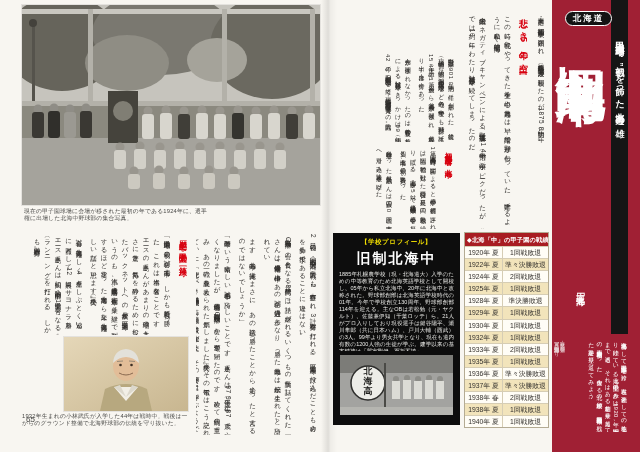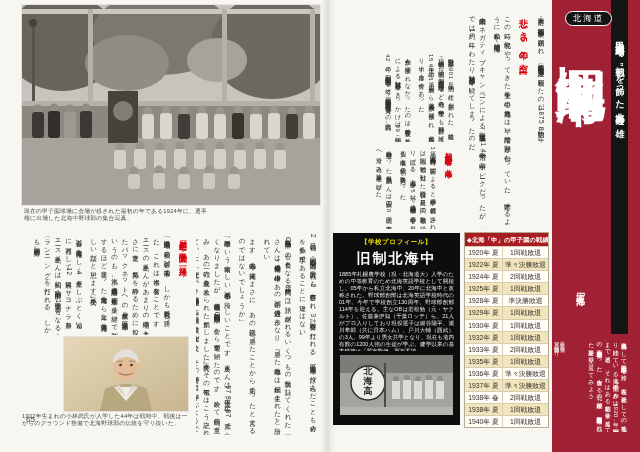--- a/index.html
+++ b/index.html
@@ -45,21 +45,21 @@
   .trow{display:flex;height:12.1px;line-height:12.1px;font-size:6.8px;border-top:1px solid #d6cdb4;background:#fffdf6;}
   .trow.alt{background:#f2e4bb;}
   .tyear{width:38px;text-align:center;border-right:1px solid #d6cdb4;color:#33302c;white-space:nowrap;}
   .tres{flex:1;text-align:center;color:#33302c;white-space:nowrap;}
   
   .band{position:absolute;left:552px;top:0;width:88px;height:452px;background:#a02034;}
   .kicker-strip{position:absolute;left:59px;top:0;width:17px;height:334px;background:#151515;}
   .kicker-strip span{display:block;writing-mode:vertical-rl;text-orientation:mixed;color:#fff;
     font-size:9px;font-weight:bold;line-height:17px;letter-spacing:1.5px;padding-top:34px;white-space:nowrap;}
   .pref-badge{position:absolute;left:13px;top:11px;width:47px;height:15px;background:#141414;border:1px solid #fff;
-    border-radius:8px;color:#fff;font-size:8.5px;font-weight:normal;text-align:center;line-height:13px;letter-spacing:2px;}
+    border-radius:8px;color:#fff;font-size:8.5px;font-weight:bold;text-align:center;line-height:13px;letter-spacing:2px;}
   .main-title{position:absolute;left:0;top:26px;height:266px;margin:0;writing-mode:vertical-rl;text-orientation:upright;
     font-family:"Liberation Serif","DejaVu Serif",serif;font-size:50px;line-height:58px;font-weight:900;color:#ffffff;letter-spacing:3px;}
   .title-bracket{position:absolute;left:23px;top:288px;height:54px;writing-mode:vertical-rl;color:#fff;
     font-size:8.5px;letter-spacing:0.5px;font-weight:bold;}
   .lead{position:absolute;left:13px;top:338px;width:63px;height:94px;writing-mode:vertical-rl;text-orientation:mixed;
     color:#ffffff;font-size:5.8px;line-height:8.2px;letter-spacing:0.4px;overflow:hidden;}
   .credit{position:absolute;left:1px;top:338px;height:94px;writing-mode:vertical-rl;color:#e7cfd2;
     font-size:5px;line-height:5.8px;overflow:hidden;}
   .credit span{display:block;}
   .pagenum-right{left:636px;top:423px;color:#eeDAda;color:#eedada;padding-left:44px;}

